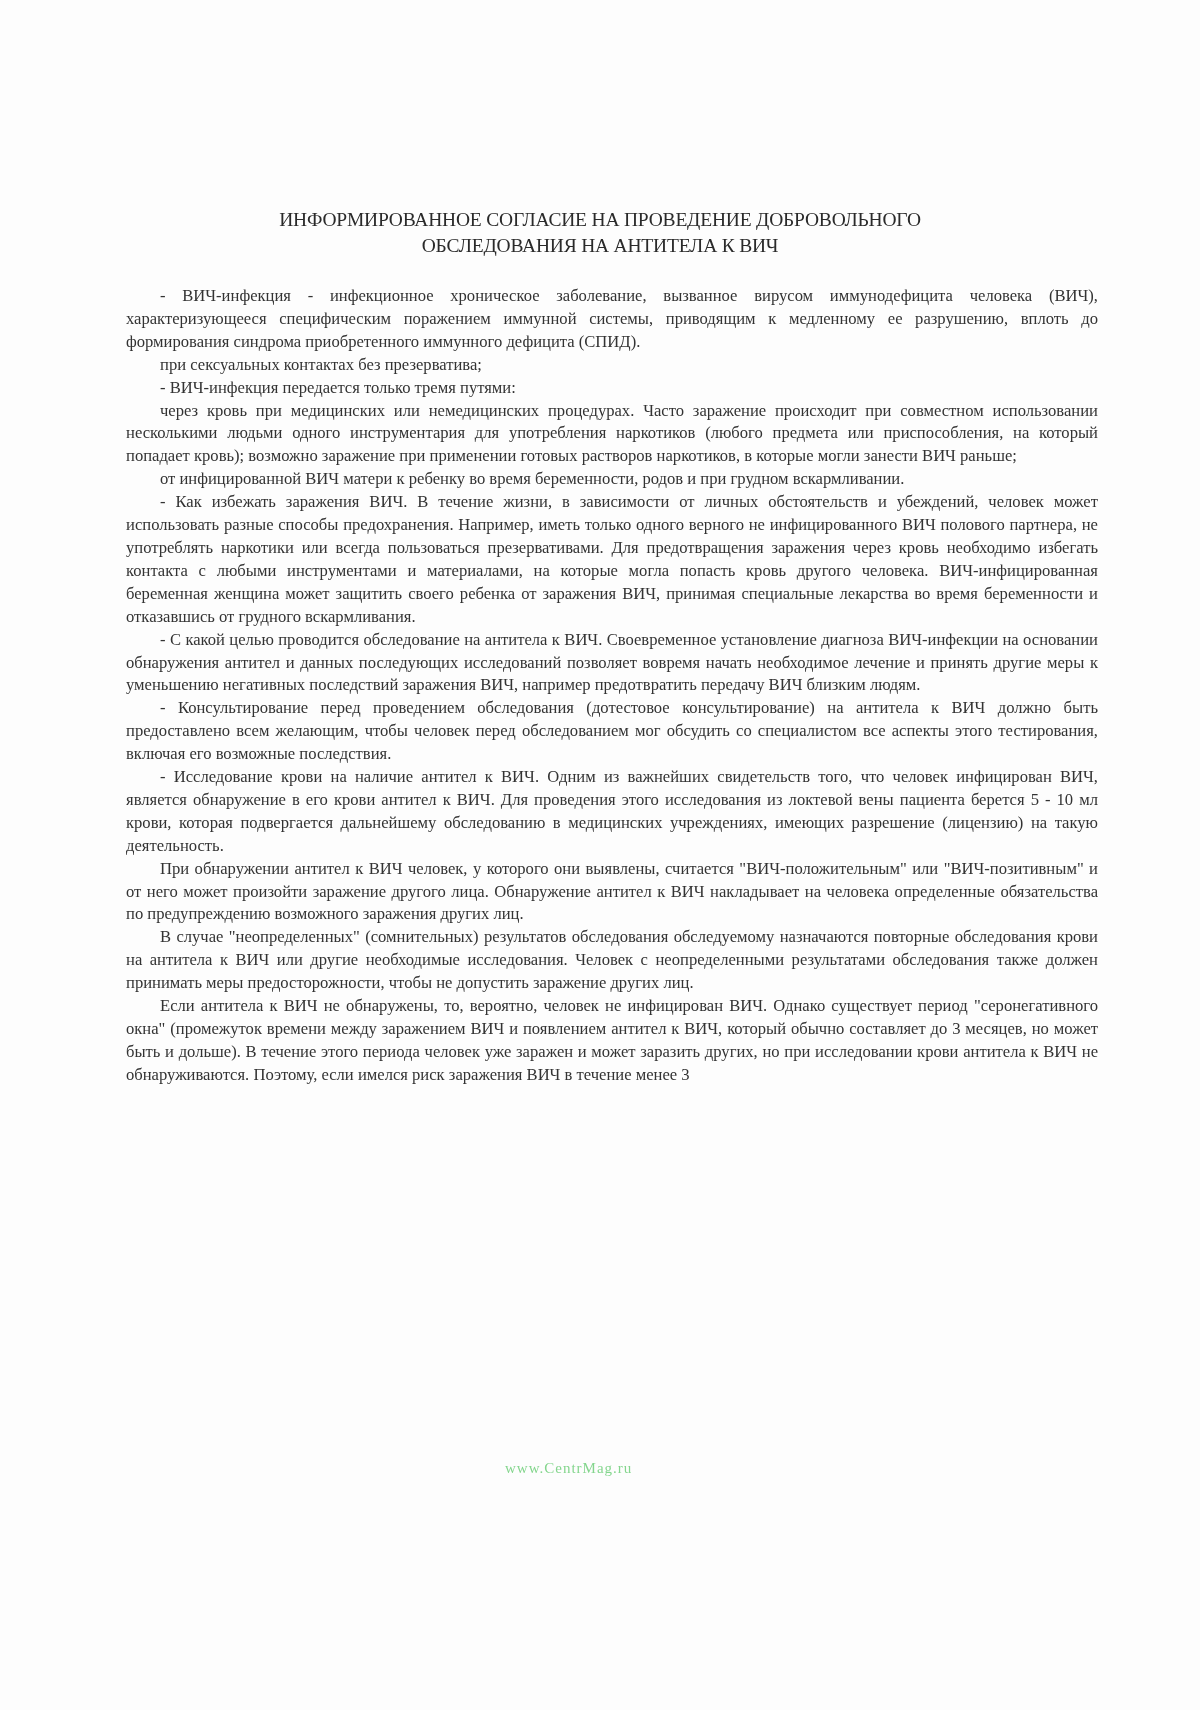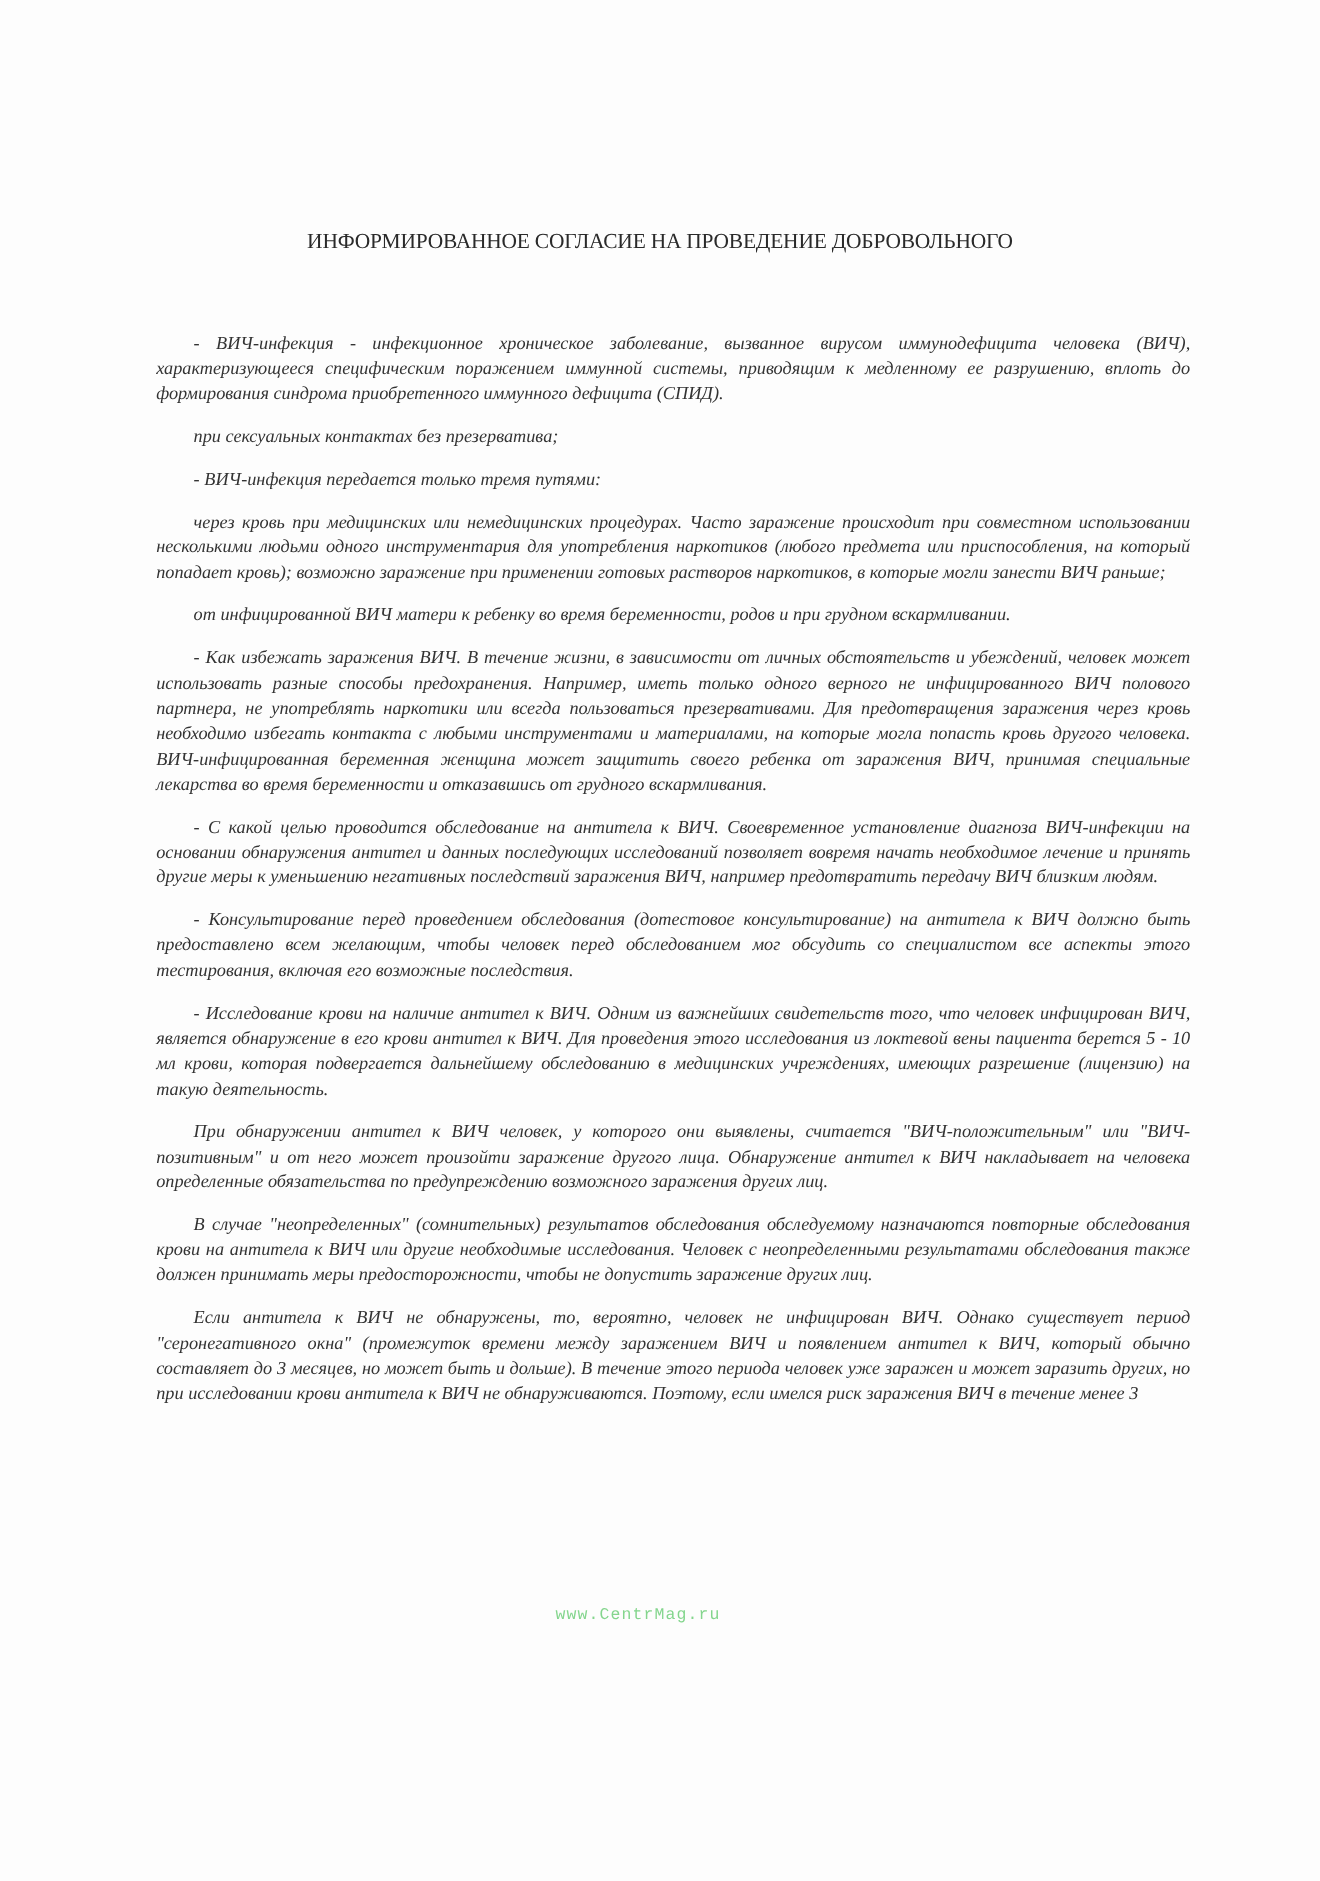--- a/index.html
+++ b/index.html
@@ -14,34 +14,35 @@
     font-family: "Liberation Serif", serif;
     font-size: 19.5px; line-height: 26px; color: #2a2a2a;
     letter-spacing: -0.2px;
   }
   .body-text {
     position: absolute; left: 126px; top: 285px; width: 972px;
     font-family: "Liberation Serif", serif;
     font-size: 16.6px; line-height: 22.9px; color: #333333;
     text-align: justify;
   }
-  .body-text p { margin: 16px; text-indent: 34px; font-style: italic; }
+  .body-text p { margin: 0; text-indent: 34px; }
   .watermark {
     position: absolute; left: 505px; top: 1460px;
-    font-family: Liberation Mono, monospace;
+    font-family: Liberation Serif, serif;
     font-size: 15px; letter-spacing: 1px;
     color: #6fcf7a; opacity: 0.85;
   }
 </style>
 </head>
 <body>
 
 <div class="page">
   <div class="title">
     <div>ИНФОРМИРОВАННОЕ СОГЛАСИЕ НА ПРОВЕДЕНИЕ ДОБРОВОЛЬНОГО</div>
+    <div>ОБСЛЕДОВАНИЯ НА АНТИТЕЛА К ВИЧ</div>
   </div>
 
   <div class="body-text">
     <p>- ВИЧ-инфекция - инфекционное хроническое заболевание, вызванное вирусом иммунодефицита человека (ВИЧ), характеризующееся специфическим поражением иммунной системы, приводящим к медленному ее разрушению, вплоть до формирования синдрома приобретенного иммунного дефицита (СПИД).</p>
     <p>при сексуальных контактах без презерватива;</p>
     <p>- ВИЧ-инфекция передается только тремя путями:</p>
     <p>через кровь при медицинских или немедицинских процедурах. Часто заражение происходит при совместном использовании несколькими людьми одного инструментария для употребления наркотиков (любого предмета или приспособления, на который попадает кровь); возможно заражение при применении готовых растворов наркотиков, в которые могли занести ВИЧ раньше;</p>
     <p>от инфицированной ВИЧ матери к ребенку во время беременности, родов и при грудном вскармливании.</p>
     <p>- Как избежать заражения ВИЧ. В течение жизни, в зависимости от личных обстоятельств и убеждений, человек может использовать разные способы предохранения. Например, иметь только одного верного не инфицированного ВИЧ полового партнера, не употреблять наркотики или всегда пользоваться презервативами. Для предотвращения заражения через кровь необходимо избегать контакта с любыми инструментами и материалами, на которые могла попасть кровь другого человека. ВИЧ-инфицированная беременная женщина может защитить своего ребенка от заражения ВИЧ, принимая специальные лекарства во время беременности и отказавшись от грудного вскармливания.</p>
     <p>- С какой целью проводится обследование на антитела к ВИЧ. Своевременное установление диагноза ВИЧ-инфекции на основании обнаружения антител и данных последующих исследований позволяет вовремя начать необходимое лечение и принять другие меры к уменьшению негативных последствий заражения ВИЧ, например предотвратить передачу ВИЧ близким людям.</p>

